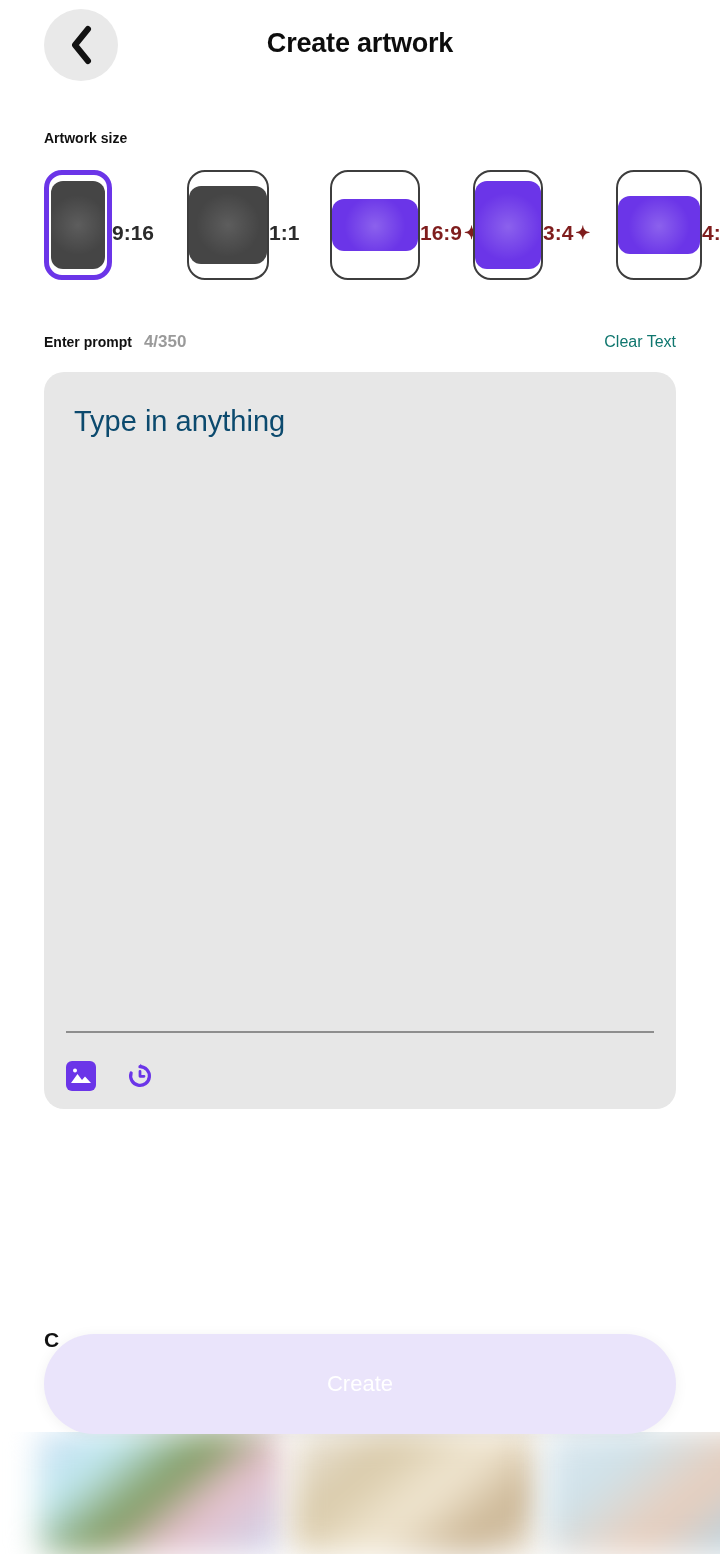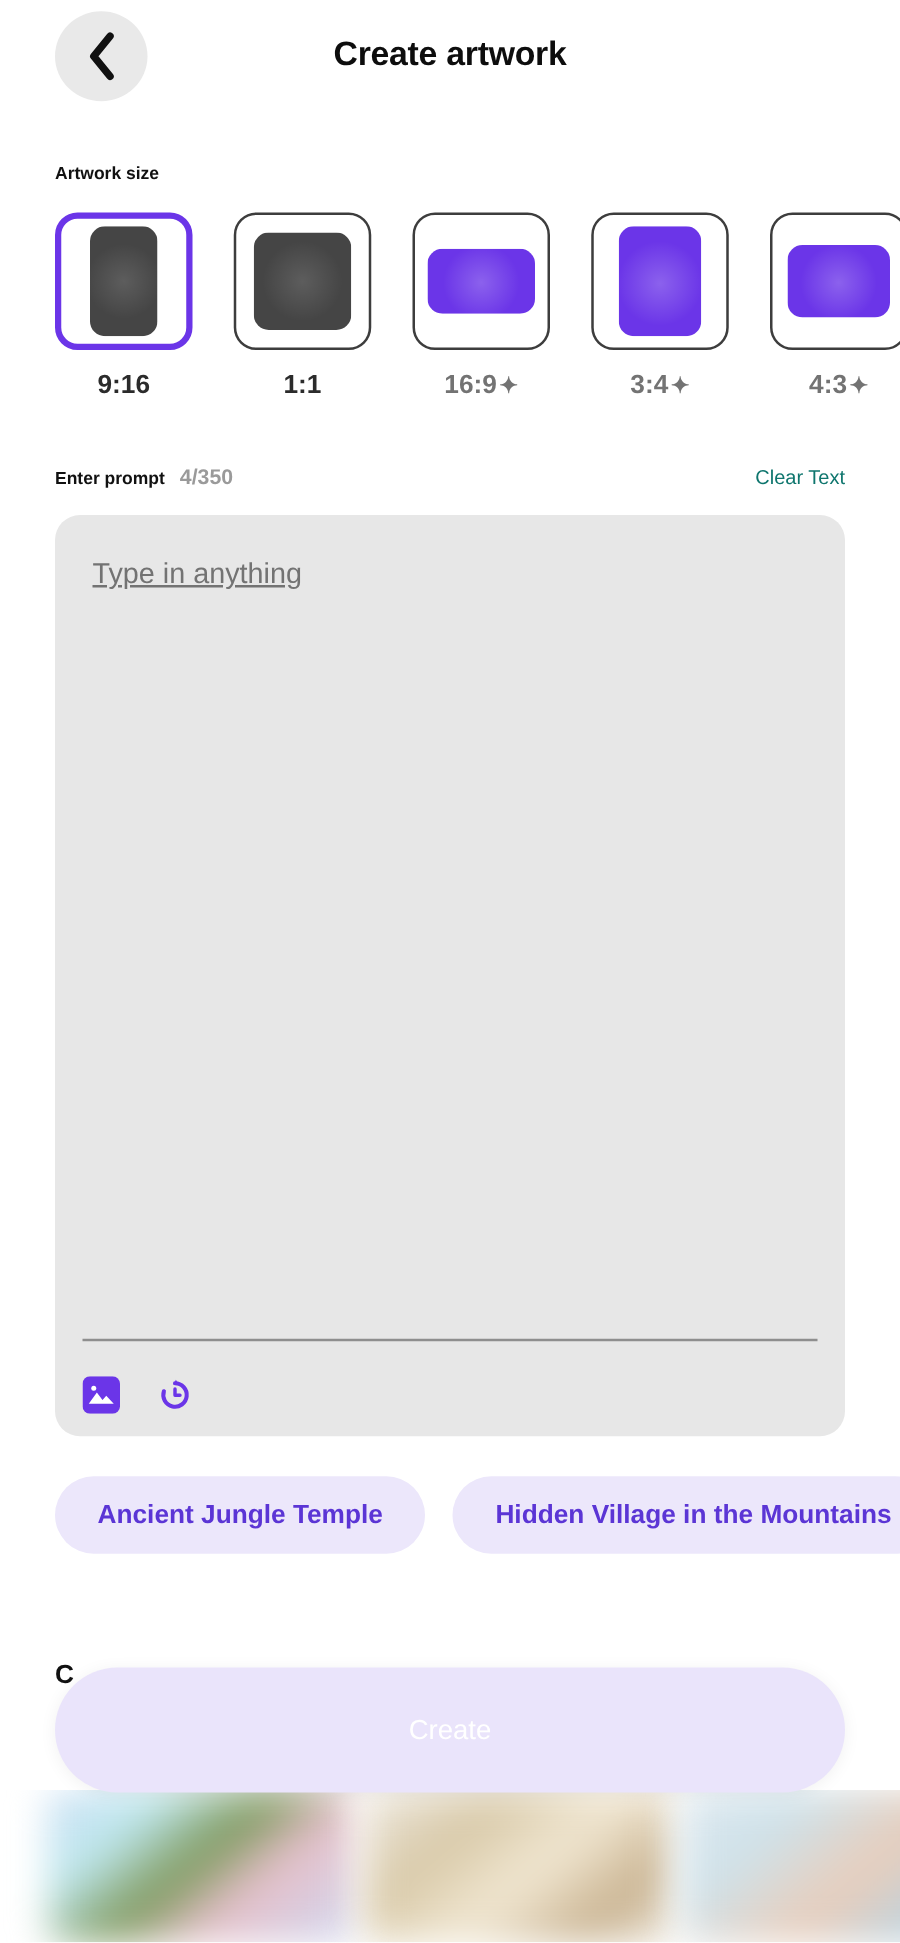--- a/index.html
+++ b/index.html
@@ -32,21 +32,21 @@
   .section-label {
     font-size:14px; font-weight:bold; color:#111;
     margin:0 0 0 44px;
   }
   .size-label { margin-top:22px; }
 
   .ratio-row {
     display:flex; gap:33px;
     margin:24px 0 0 44px;
   }
-  .ratio-item { width:110px; display:flex; flex-direction:column; align-items:center; cursor:pointer; }
+  .ratio-item { width:110px; display:flex; align-items:center; cursor:pointer; }
   .ratio-card {
     width:110px; height:110px; border-radius:18px;
     background:#fff; border:2px solid #3d3d3d;
     display:flex; align-items:center; justify-content:center;
   }
   .ratio-card.selected { border:5px solid #6b35e8; }
   .shape { border-radius:12px; }
   .shape.dark {
     background:
       radial-gradient(circle at 50% 50%, rgba(255,255,255,0.13) 0%, rgba(255,255,255,0) 58%),
@@ -61,21 +61,21 @@
   .s-1-1  { width:78px; height:78px; }
   .s-16-9 { width:86px; height:52px; }
   .s-3-4  { width:66px; height:88px; }
   .s-4-3  { width:82px; height:58px; }
 
   .ratio-text {
     margin-top:16px; font-size:21px; font-weight:bold;
     color:#2b2b2b; display:flex; align-items:center; gap:2px;
     white-space:nowrap;
   }
-  .ratio-text.premium { color:#737373; }
+  .ratio-text.premium { color:#7f1d1d; }
   .sparkle { font-size:18px; line-height:1; }
 
   
   .prompt-head {
     display:flex; align-items:baseline;
     margin:52px 44px 0 44px;
   }
   .prompt-title { font-size:14px; font-weight:bold; color:#111; }
   .prompt-count { font-size:17px; color:#9a9a9a; margin-left:12px; font-weight:bold; }
   .clear-text {
@@ -84,21 +84,21 @@
 
   
   .prompt-box {
     position:relative;
     margin:20px 44px 0 44px;
     height:737px;
     background:#e7e7e7; border-radius:20px;
     padding:33px 30px 0 30px;
   }
   .prompt-placeholder {
-    font-size:23px; color:#737373;text-decoration:underline;
+    font-size:29px; color:#0c4a6e;
   }
   .prompt-divider {
     position:absolute; left:22px; right:22px; bottom:76px;
     height:2px; background:#8e8e8e;
   }
   .prompt-tools {
     position:absolute; left:22px; bottom:18px;
     display:flex; align-items:center; gap:29px;
   }
   .tool-btn { width:30px; height:30px; cursor:pointer; display:flex; align-items:center; justify-content:center; }
@@ -241,24 +241,20 @@
       <span class="tool-btn">
         <svg width="30" height="30" viewBox="0 0 24 24" fill="none">
           <path d="M12 4.5 a7.5 7.5 0 1 1 -7.1 5.1" stroke="#6b35e8" stroke-width="2.6" stroke-linecap="round" fill="none"></path>
           <path d="M12.6 2.2 L10.9 5.2 L14.4 5.4 Z" fill="#6b35e8"></path>
           <path d="M12 8.2 V12.2 H15.2" stroke="#6b35e8" stroke-width="2.2" stroke-linecap="round" stroke-linejoin="round" fill="none"></path>
         </svg>
       </span>
     </div>
   </div>
 
-  <div class="chip-row">
-    <div class="chip">Ancient Jungle Temple</div>
-    <div class="chip">Hidden Village in the Mountains</div>
-  </div>
 
   <div class="hidden-heading">C</div>
 
   <div class="thumb-strip">
     <div class="thumb t1"></div>
     <div class="thumb t2"></div>
     <div class="thumb t3"></div>
   </div>
 
   <button class="create-btn">Create</button>

